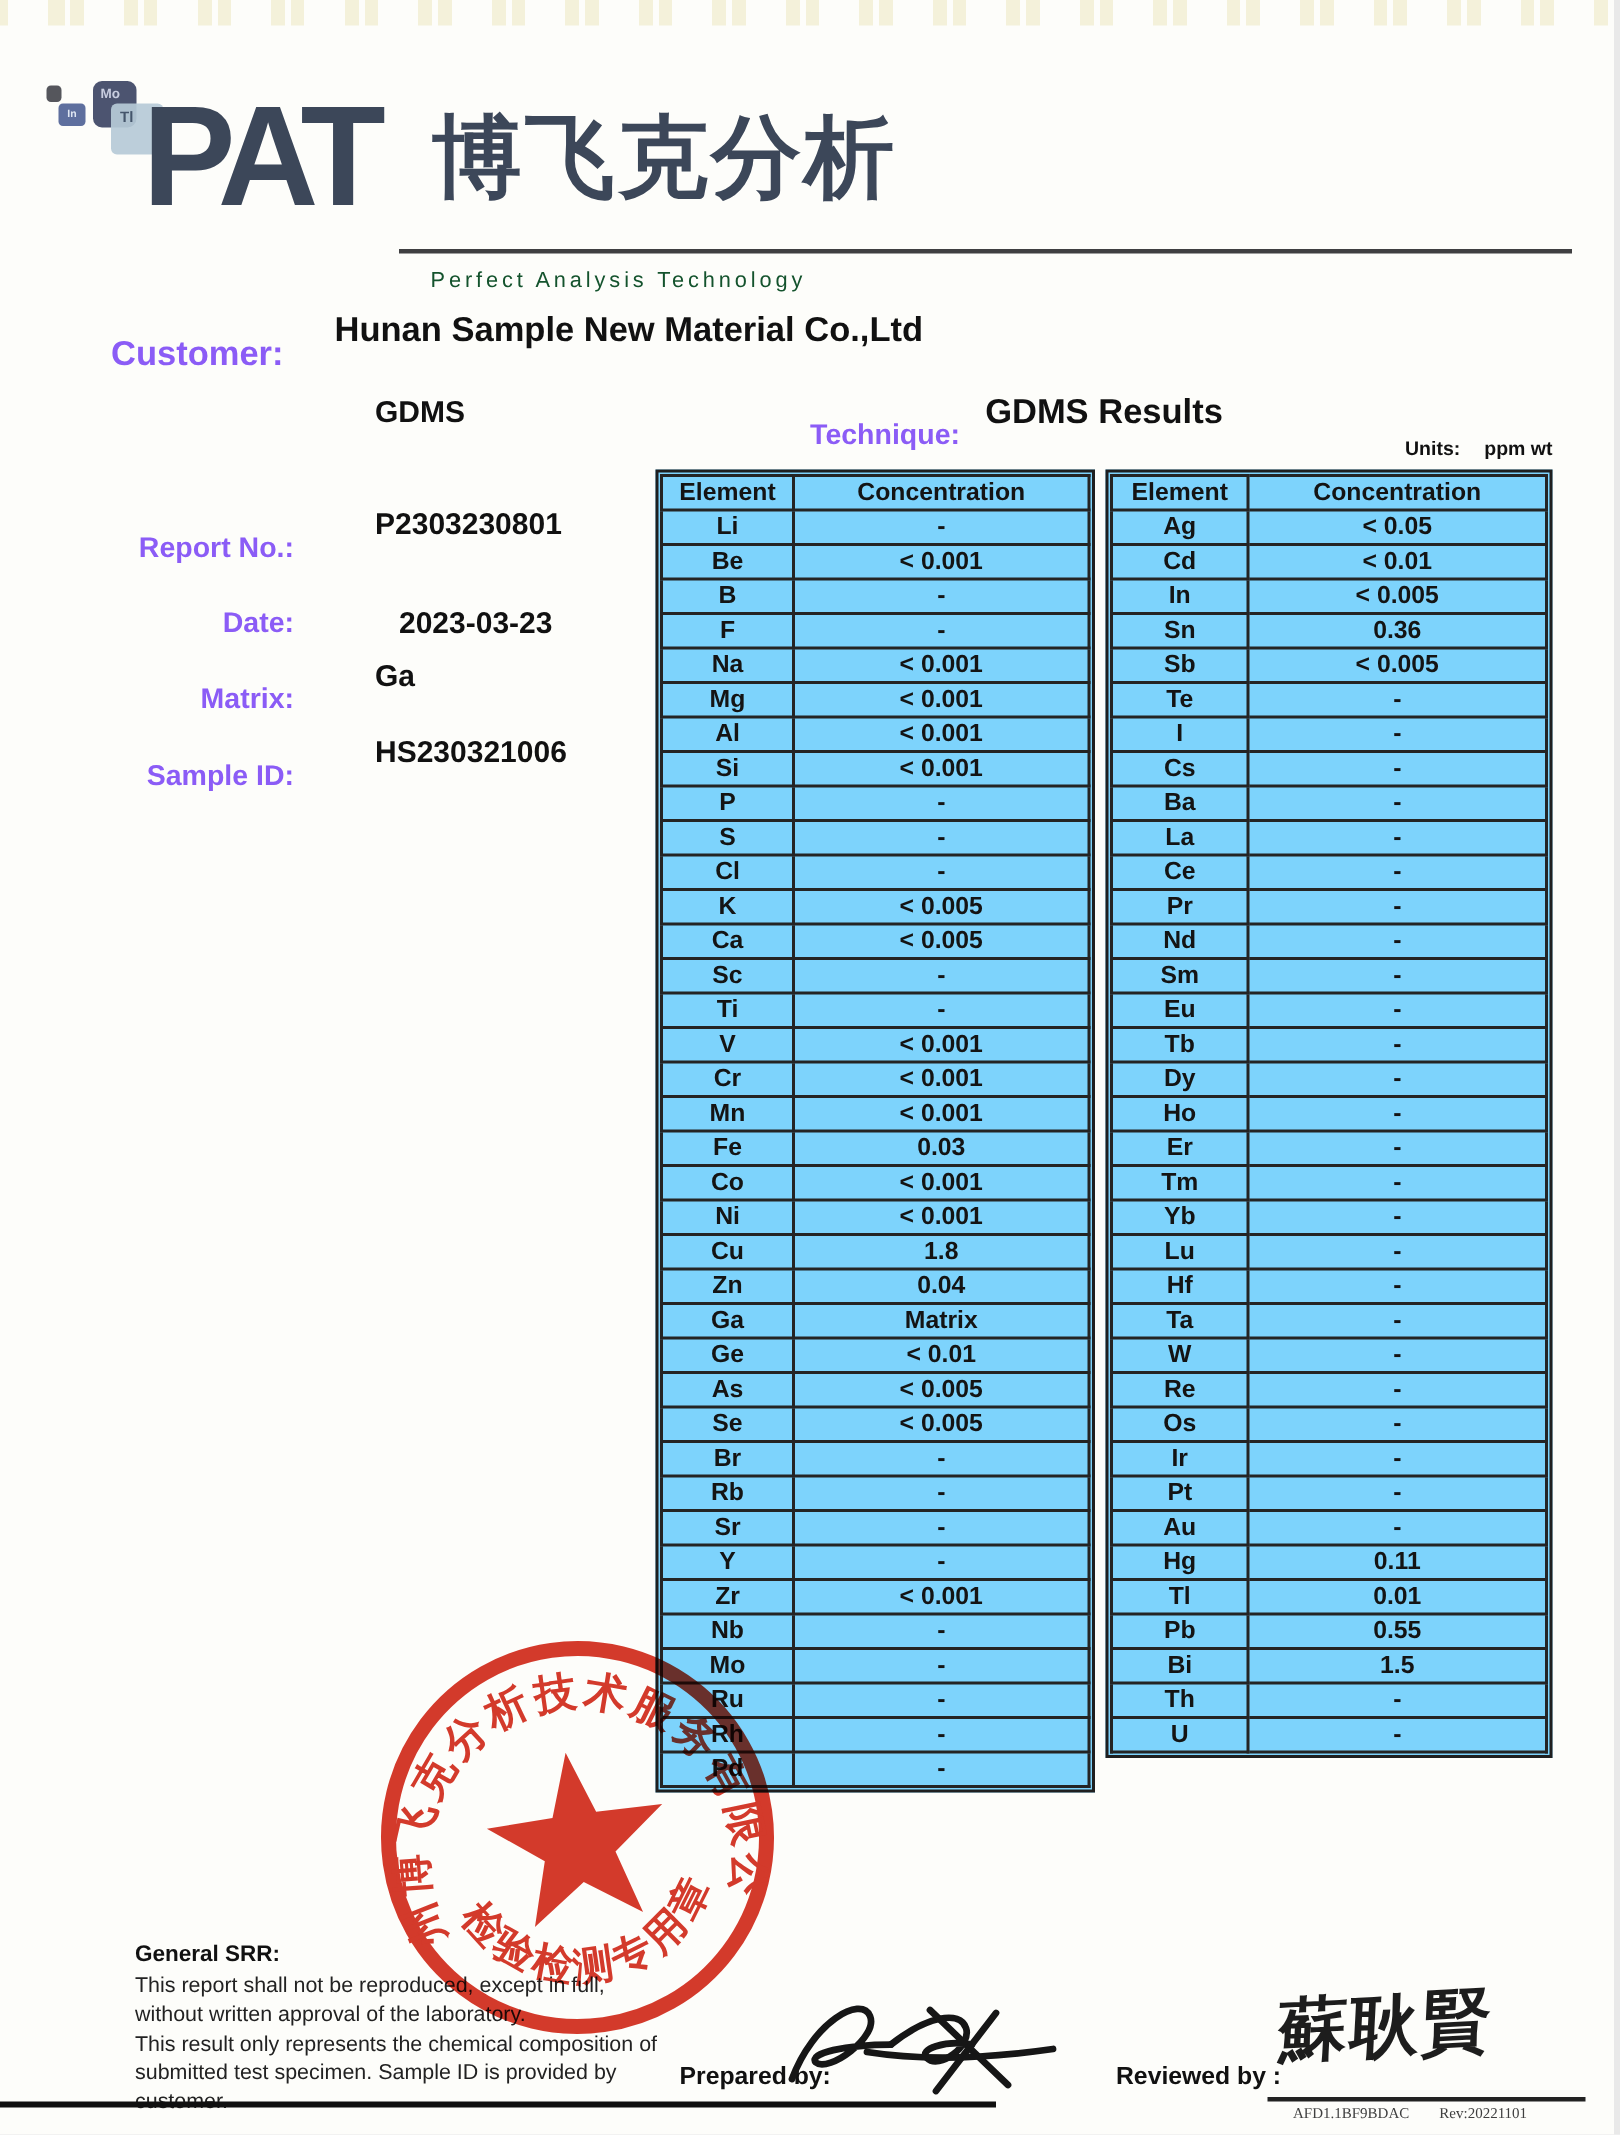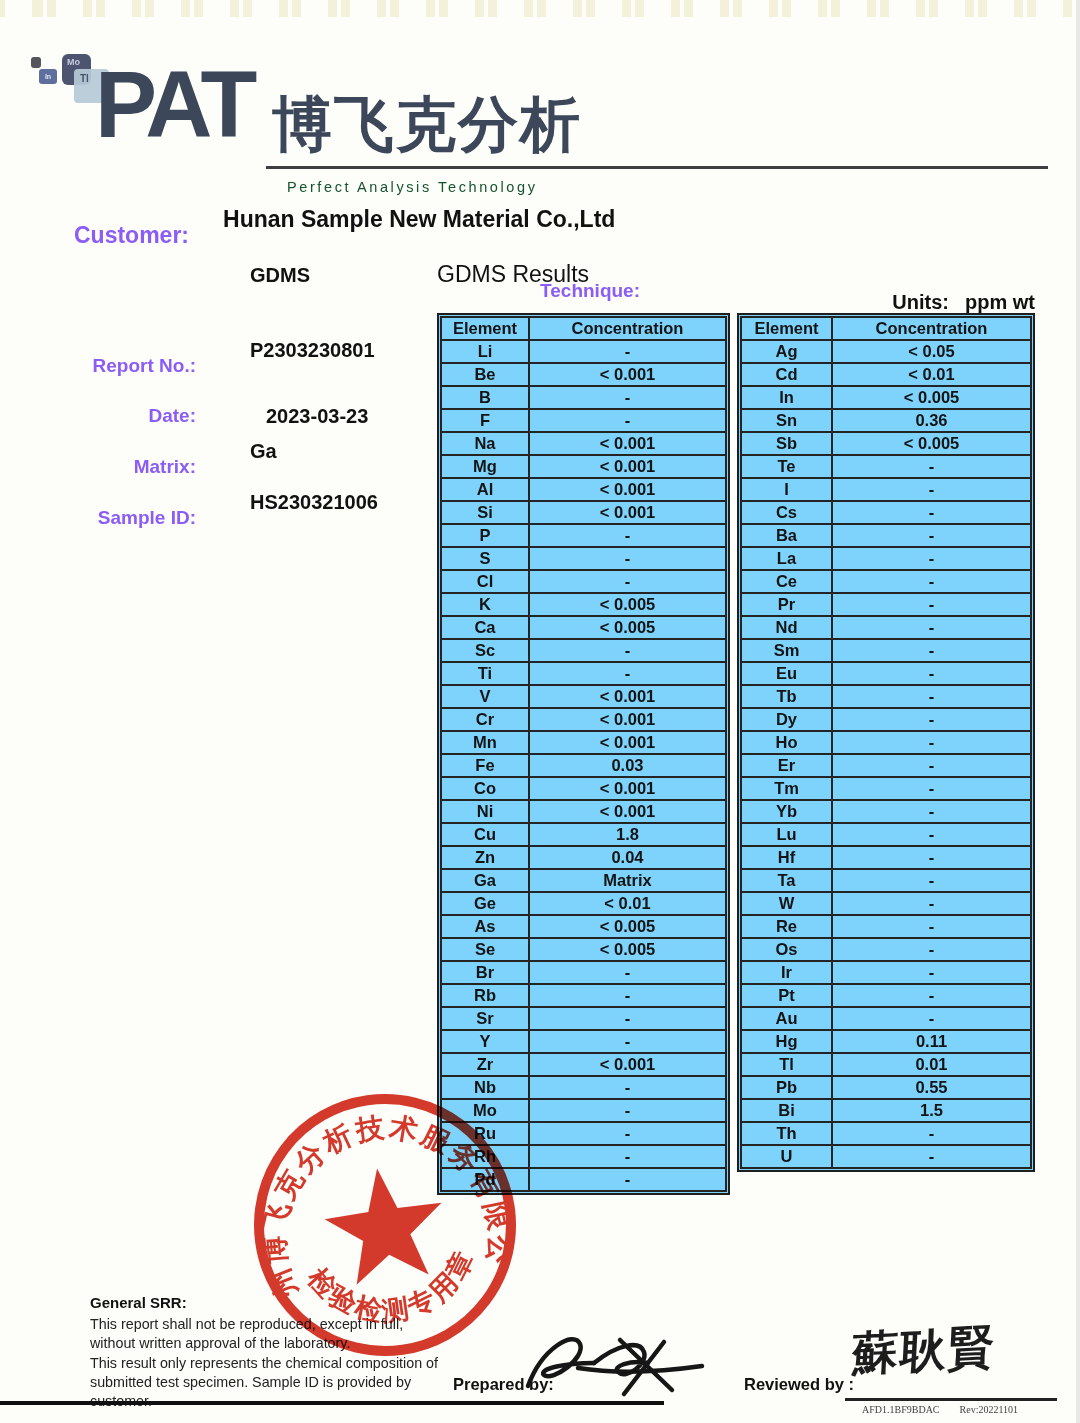--- a/index.html
+++ b/index.html
@@ -21,45 +21,44 @@
   }
 
   
   .tile { position:absolute; border-radius:3px; }
   #logo-pat {
     left:95px; top:58px; font-size:93px; font-weight:bold;
     color:#3c4759; letter-spacing:-5px; line-height:1.0;
     transform:scaleY(1.02);
   }
   #logo-cn {
-    left:272px; top:72px; font-size:60px; font-weight:bold;
+    left:288px; top:72px; font-size:60px; font-weight:bold;
     color:#3c4759; letter-spacing:2px; line-height:1.1;
     font-family:"Liberation Sans", sans-serif;
-    margin-top:20px;
   }
   #logo-sub {
     left:287px; top:143px; font-size:14.5px; color:#14532d;
     letter-spacing:2.6px;
     margin-top:36px;
   }
   #logo-rule { left:266px; top:166px; width:782px; height:3px; background:#3f3f41; }
 
   
   .lbl { font-weight:bold; color:#8b5cf6;margin-top:16px; }
   #customer-row { left:74px; top:206px; display:flex; gap:34px; }
   #customer-row .lbl, #customer-row .val { font-size:23px; font-weight:bold; }
   .meta-row { position:absolute; left:40px; width:600px; display:flex; }
   .meta-row .lbl { display:inline-block; width:156px; text-align:right; font-size:19px; }
   .meta-row .val { position:absolute; left:170px; font-size:20px; font-weight:bold; }
 
   
-  #results-title { left:437px; top:261px; width:598px; text-align:left;
-    font-size:23px; font-weight:normal; }
+  #results-title { left:437px; top:261px; width:598px; text-align:center;
+    font-size:23px; font-weight:bold; }
   #units-row { left:835px; top:291px; width:200px; display:flex;
-    justify-content:flex-end; gap:16px; font-size:20px; font-weight:bold; }
+    justify-content:flex-end; gap:16px; font-size:13px; font-weight:bold; }
 
   
   .gd-table-wrap { position:absolute; top:313px; border:2px solid #1f1f1f;
     padding:1px; background:#7dd3fc; }
   #table-wrap-0 { left:437px; width:293px; }
   #table-wrap-1 { left:737px; width:298px; }
   table.gd { width:100%; border-collapse:collapse; table-layout:fixed; }
   table.gd th, table.gd td {
     border:2px solid #242424; text-align:center; vertical-align:middle;
     font-size:16.5px; font-weight:bold; height:23px; padding:0; color:#141414;

